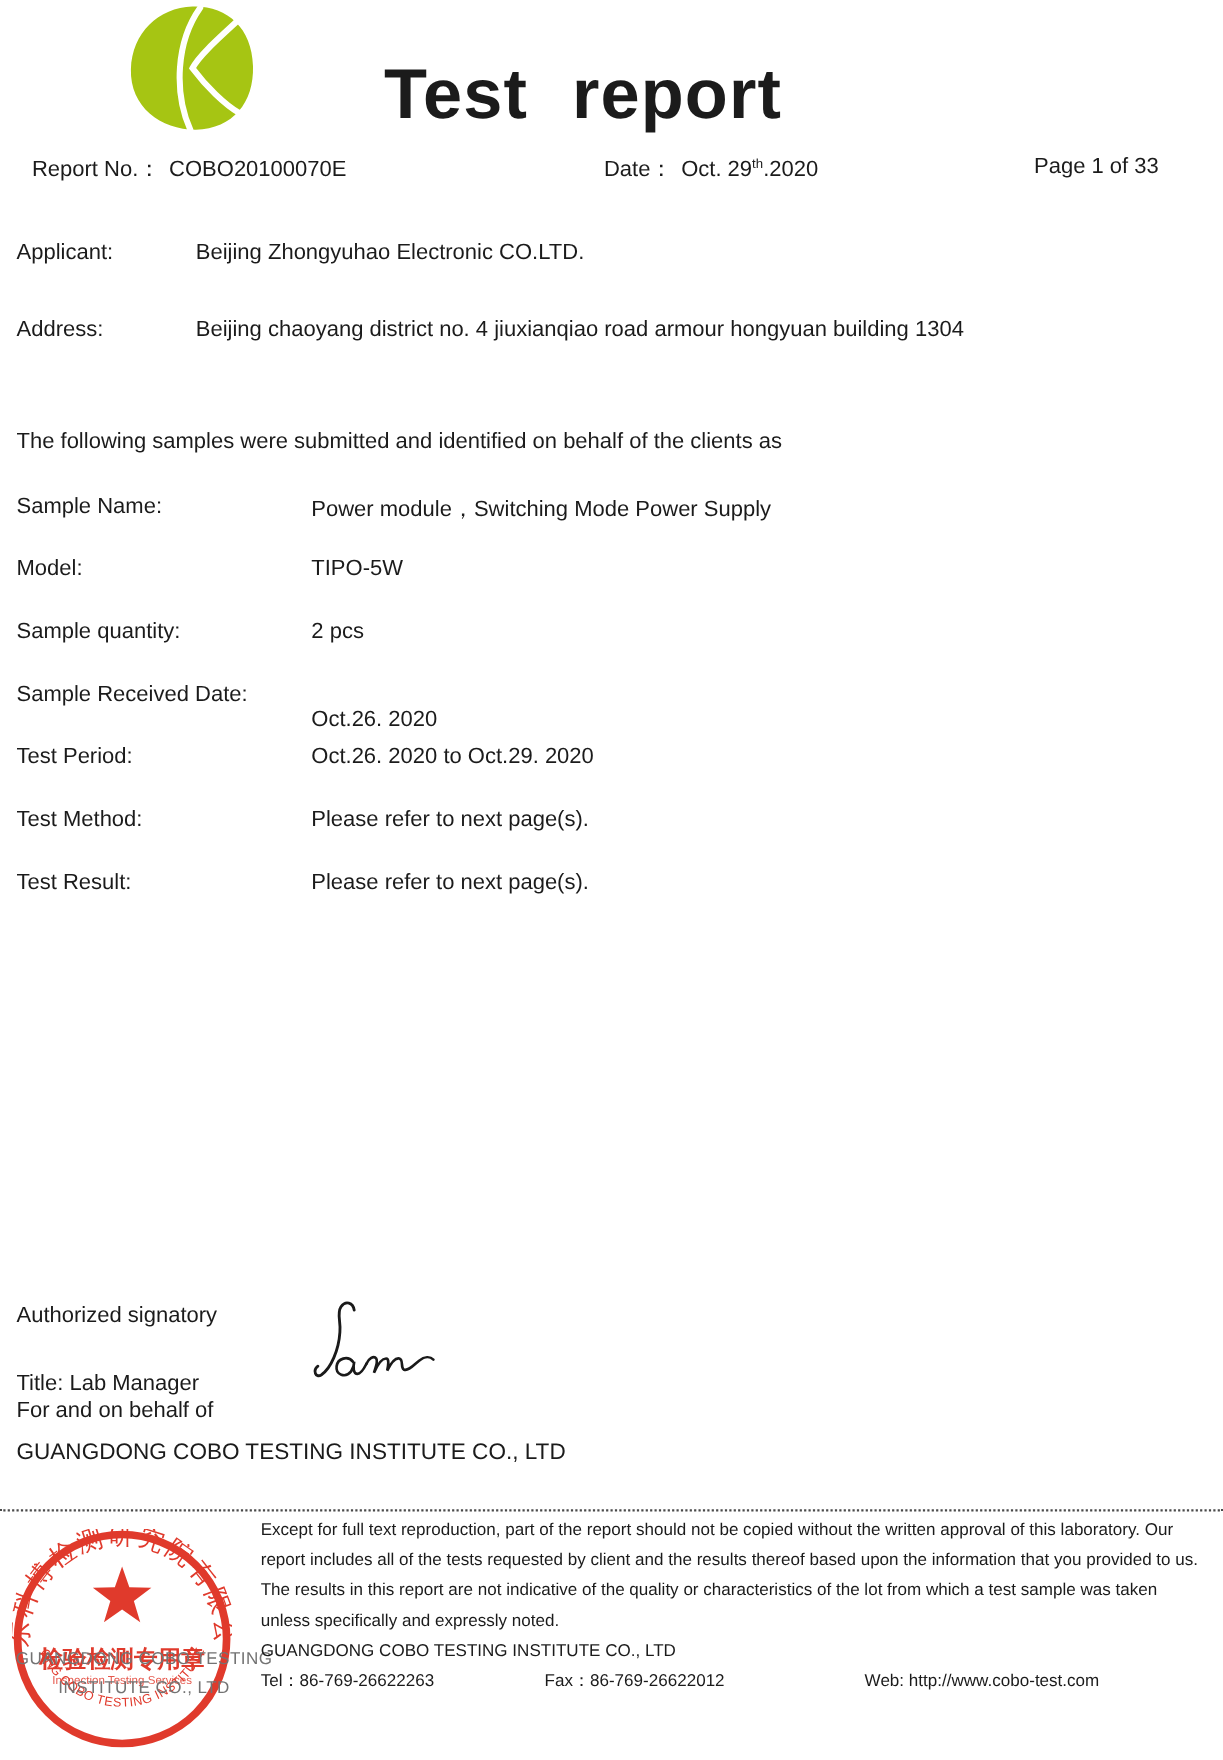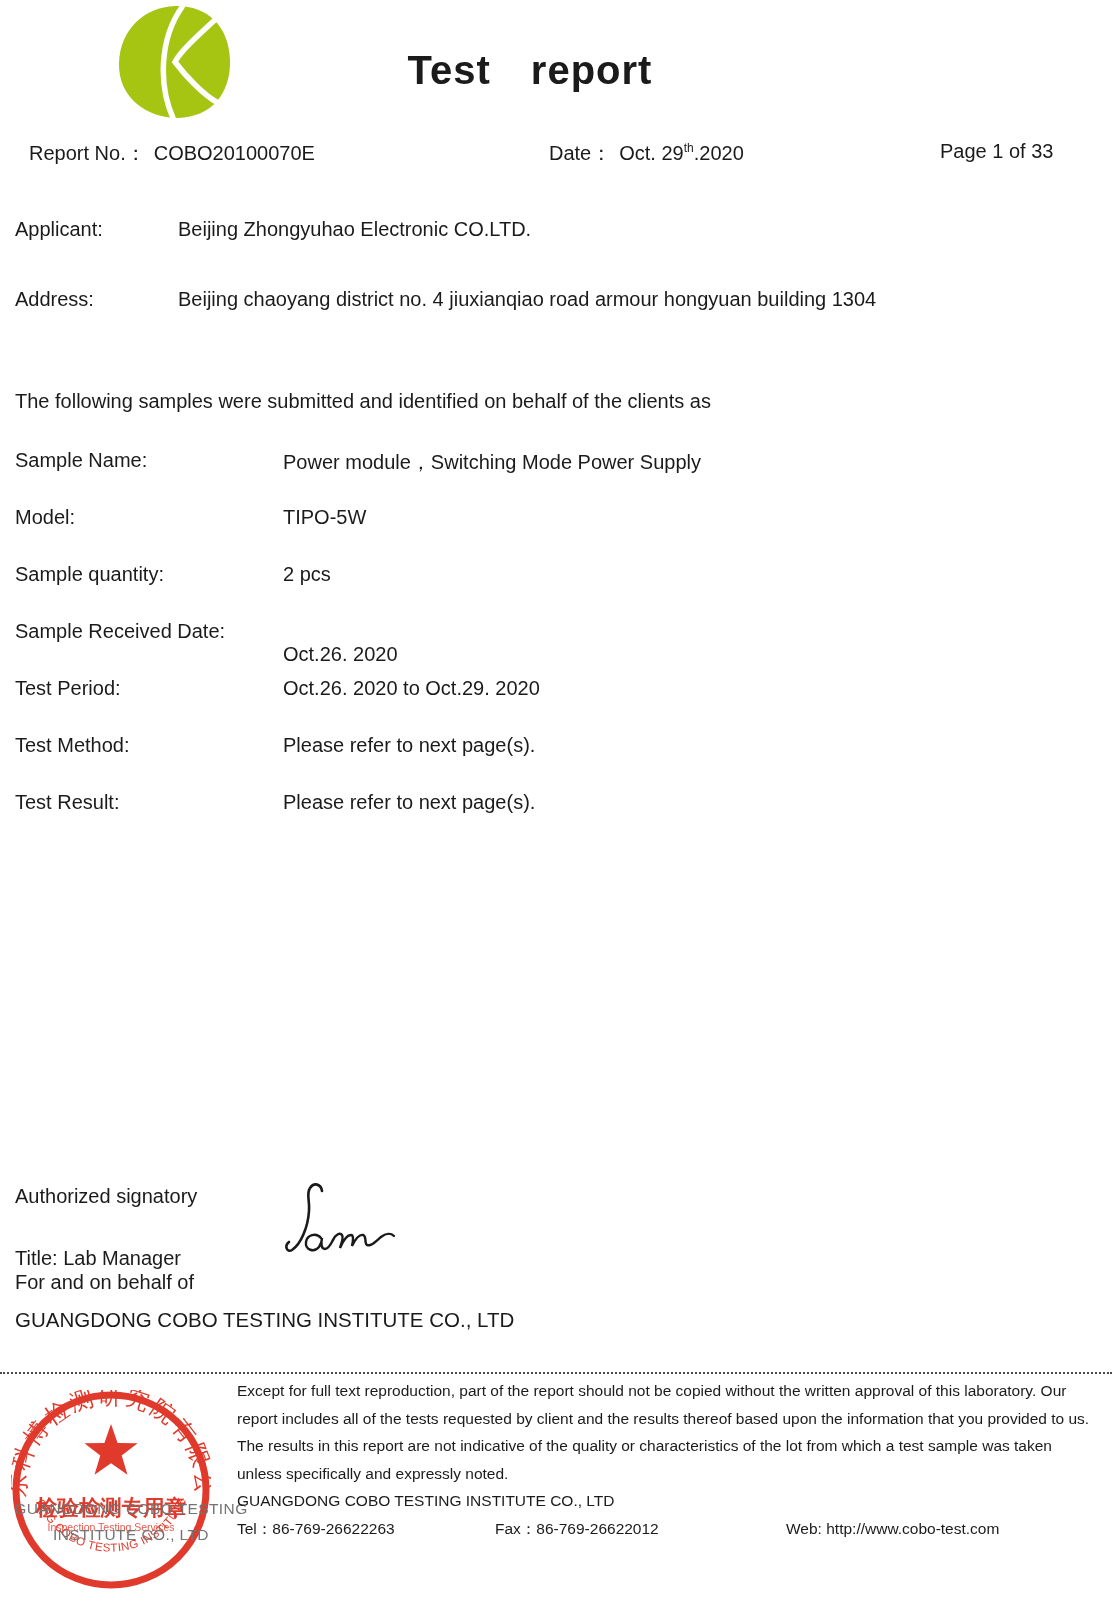--- a/index.html
+++ b/index.html
@@ -10,21 +10,21 @@
     font-family:"Liberation Sans", sans-serif;
     color:#1b1b1b;
     overflow:hidden;
   }
   .abs { position:absolute; }
   .lbl { font-size:20px; white-space:nowrap; }
   .val { font-size:20px; white-space:nowrap; }
 
   
   .title-wrap { top:48px; left:0; width:1060px; text-align:center; }
-  .title-word { font-size:40px; font-weight:bold; letter-spacing:1px; }
+  .title-word { font-size:64px; font-weight:bold; letter-spacing:1px; }
   .title-gap { display:inline-block; width:40px; }
 
   .meta-row span.meta-val { margin-left:8px; }
 
   
   .foot-line { font-size:15.5px; line-height:27.5px; white-space:nowrap; }
   .dotted-rule {
     top:1372px; left:0; width:1112px; height:0;
     border-top:2px dotted #4a4a4a;
   }

